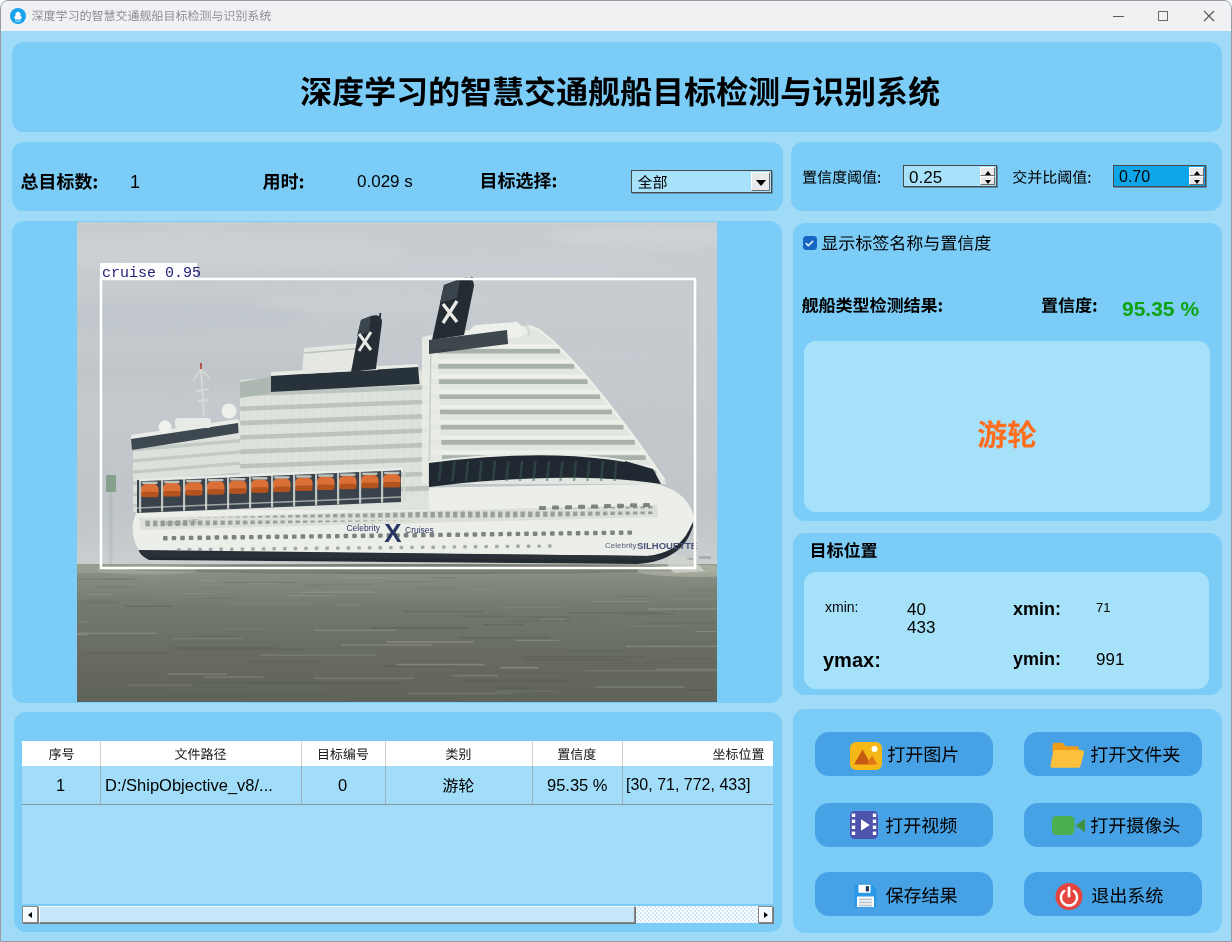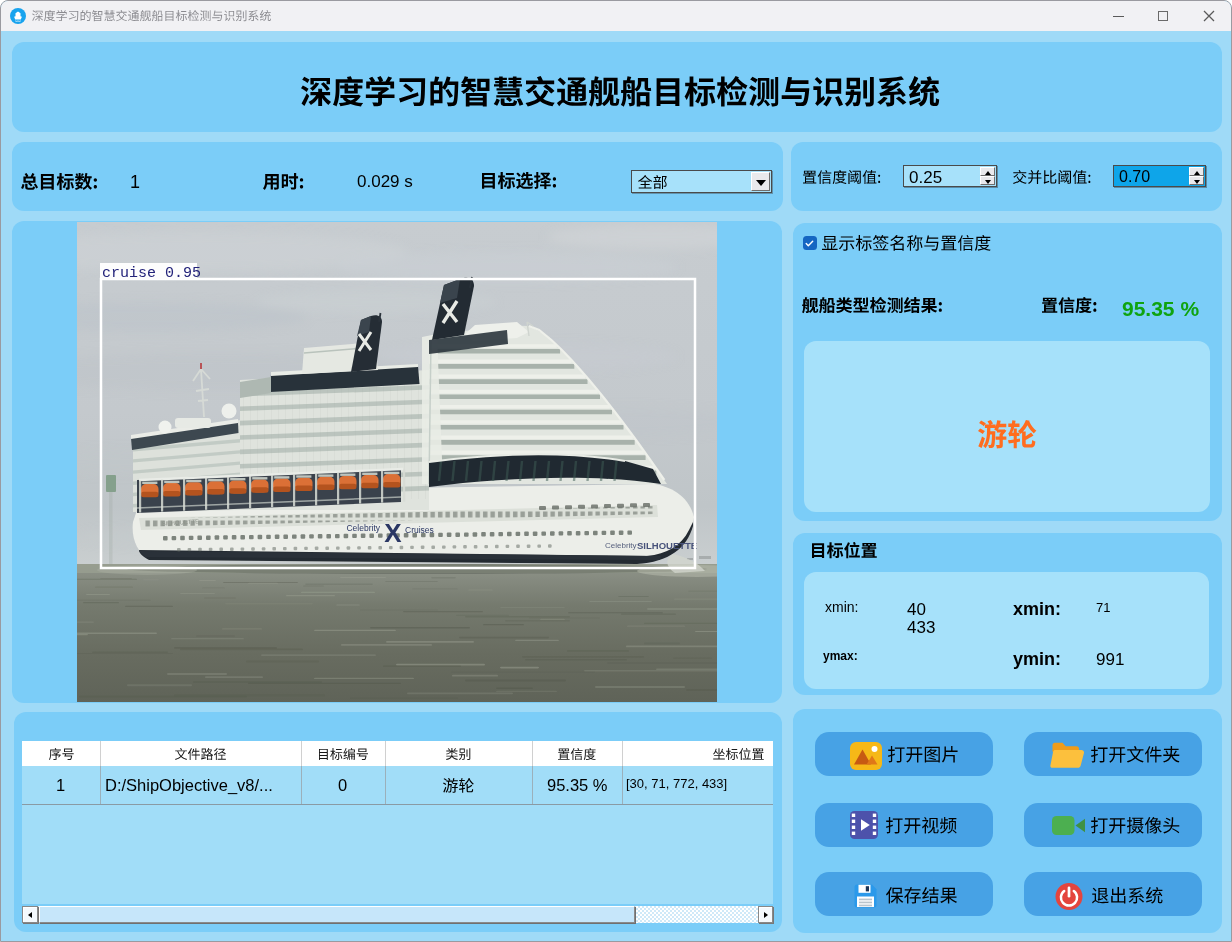--- a/index.html
+++ b/index.html
@@ -105,21 +105,21 @@
       <path fill="#ff6d1f" d="M0.8 -14.6C2.3 -13.7 4.5 -12.5 5.5 -11.7L7.7 -14.6C6.5 -15.3 4.3 -16.5 2.9 -17.2ZM1.1 0.6 4.4 2.3C5.6 -0.6 6.8 -4.2 7.7 -7.4L4.8 -9.2C3.7 -5.7 2.2 -1.8 1.1 0.6ZM10.3 -24.5C10.9 -23.5 11.7 -22.2 12.1 -21.1L7.7 -21.1V-17.8H9.9C9.8 -10.9 9.5 -3.9 5.9 0.3C6.8 0.8 7.8 1.8 8.3 2.6C11.2 -0.8 12.4 -5.8 12.9 -11.2H14.8C14.6 -4.3 14.3 -1.8 13.8 -1.2C13.6 -0.8 13.3 -0.7 13 -0.7C12.5 -0.7 11.8 -0.7 10.9 -0.8C11.4 0.1 11.7 1.4 11.8 2.4C12.9 2.4 14 2.4 14.7 2.3C15.5 2.2 16.1 1.9 16.6 1.1C17.5 -0.1 17.8 -3.6 18.1 -13C18.1 -13.4 18.1 -14.4 18.1 -14.4H13.1L13.2 -17.8H17.8C17.5 -17.2 17.2 -16.7 16.9 -16.3C17.6 -15.9 19 -15.2 19.7 -14.7V-13.2H23.8C23.3 -12.6 22.8 -12.1 22.3 -11.7V-9.1H18.4V-5.9H22.3V-1C22.3 -0.7 22.2 -0.6 21.8 -0.6C21.4 -0.6 20 -0.6 18.8 -0.6C19.2 0.3 19.6 1.7 19.7 2.7C21.8 2.7 23.2 2.6 24.3 2.1C25.4 1.6 25.6 0.7 25.6 -1V-5.9H29.2V-9.1H25.6V-10.8C27 -12.1 28.3 -13.6 29.2 -14.9L27.1 -16.5L26.5 -16.3H20.9C21.2 -17 21.5 -17.7 21.8 -18.5H29.1V-21.9H22.9C23.1 -22.9 23.3 -23.9 23.5 -24.9L20 -25.4C19.7 -23.2 19.2 -21 18.4 -19.1V-21.1H13.6L15.8 -22.1C15.3 -23.1 14.4 -24.6 13.6 -25.7ZM1.9 -22.6C3.4 -21.7 5.5 -20.4 6.5 -19.5L7.7 -21.1L8.7 -22.4C7.6 -23.2 5.4 -24.4 3.9 -25.2ZM53.8 -13.1C52.4 -11.9 50.4 -10.6 48.5 -9.5V-14.2H45.8C47.6 -16.1 49.1 -18.2 50.3 -20.4C52.1 -17.1 54.3 -14.1 56.7 -12.1C57.2 -13 58.4 -14.2 59.2 -14.9C56.5 -16.9 53.7 -20.6 52.1 -24.1L52.5 -24.9L48.7 -25.6C47.4 -22 44.8 -17.7 40.8 -14.5C41.6 -13.9 42.8 -12.6 43.3 -11.8C43.9 -12.3 44.4 -12.8 44.9 -13.3V-2.8C44.9 0.8 45.9 1.8 49.4 1.8C50.2 1.8 53 1.8 53.8 1.8C56.8 1.8 57.8 0.5 58.2 -4.2C57.2 -4.4 55.7 -5 54.9 -5.6C54.8 -2.1 54.6 -1.4 53.5 -1.4C52.8 -1.4 50.5 -1.4 49.9 -1.4C48.7 -1.4 48.5 -1.6 48.5 -2.8V-5.7C51 -6.9 53.9 -8.6 56.3 -10.1ZM32.1 -9.3C32.4 -9.6 33.5 -9.8 34.4 -9.8H36.5V-6.3C34.4 -6 32.4 -5.7 30.8 -5.5L31.6 -2.1L36.5 -3V2.5H39.6V-3.5L42.9 -4.2L42.7 -7.3L39.6 -6.8V-9.8H42.2L42.3 -13H39.6V-17.3H36.5V-13H35C35.7 -14.8 36.4 -16.8 37 -18.8H42.3V-22.2H37.9C38.1 -23.1 38.2 -24 38.4 -24.9L35.1 -25.5C35 -24.4 34.8 -23.3 34.6 -22.2H31.1V-18.8H33.9C33.4 -16.8 32.9 -15.2 32.6 -14.6C32.1 -13.3 31.7 -12.4 31.1 -12.2C31.5 -11.4 32 -9.9 32.1 -9.3Z"></path>
     </svg>
 <svg class="vt" style="left:811px;top:540.9px;" width="65.8" height="17.2" viewBox="2.4 -14.7 65.8 17.2">
       <path fill="#000" d="M4.5 -7.7H12.3V-5.6H4.5ZM4.5 -9.6V-11.5H12.3V-9.6ZM4.5 -3.7H12.3V-1.7H4.5ZM2.4 -13.5V1.3H4.5V0.3H12.3V1.3H14.5V-13.5ZM24.9 -13.4V-11.5H32.4V-13.4ZM30.1 -5.4C30.9 -3.6 31.6 -1.3 31.7 0.1L33.6 -0.6C33.3 -2 32.6 -4.2 31.8 -5.9ZM24.9 -5.9C24.5 -4.1 23.8 -2.2 22.9 -1.1C23.4 -0.9 24.2 -0.3 24.5 -0C25.4 -1.3 26.2 -3.5 26.7 -5.4ZM24.2 -9.3V-7.4H27.5V-0.9C27.5 -0.7 27.4 -0.6 27.2 -0.6C27 -0.6 26.3 -0.6 25.6 -0.7C25.9 -0.1 26.1 0.8 26.2 1.4C27.3 1.4 28.2 1.4 28.8 1.1C29.4 0.7 29.6 0.1 29.6 -0.9V-7.4H33.4V-9.3ZM19.9 -14.5V-11.1H17.6V-9.2H19.6C19.1 -7.3 18.3 -5.1 17.3 -3.8C17.6 -3.3 18.1 -2.4 18.3 -1.9C18.9 -2.7 19.5 -4 19.9 -5.5V1.5H22V-6.5C22.4 -5.8 22.9 -5 23.1 -4.5L24.2 -6.1C23.9 -6.5 22.5 -8.3 22 -8.8V-9.2H24V-11.1H22V-14.5ZM41.2 -8.6C41.6 -6.4 42 -3.4 42.2 -1.6L44.2 -2.2C44 -3.9 43.5 -6.8 43 -9.1ZM43.4 -14.2C43.7 -13.4 44 -12.3 44.2 -11.6H40.2V-9.6H49.7V-11.6H44.4L46.2 -12.1C46 -12.8 45.7 -13.9 45.3 -14.7ZM39.5 -1.1V0.9H50.3V-1.1H47.3C48 -3.2 48.6 -6.2 49 -8.8L46.9 -9.1C46.6 -6.6 46.1 -3.3 45.5 -1.1ZM38.4 -14.4C37.5 -12 36.1 -9.5 34.5 -8C34.9 -7.5 35.4 -6.4 35.6 -5.9C36 -6.3 36.3 -6.7 36.7 -7.2V1.5H38.7V-10.4C39.4 -11.5 39.9 -12.6 40.3 -13.8ZM62.3 -12.5H64.3V-11.5H62.3ZM58.5 -12.5H60.4V-11.5H58.5ZM54.7 -12.5H56.6V-11.5H54.7ZM53.9 -7.3V-0.4H51.9V1.1H67.2V-0.4H65.1V-7.3H60L60.1 -7.9H66.7V-9.4H60.3L60.4 -10.1H66.3V-13.8H52.8V-10.1H58.3L58.3 -9.4H52.1V-7.9H58.1L58 -7.3ZM55.8 -0.4V-1H63.1V-0.4ZM55.8 -4.4H63.1V-3.7H55.8ZM55.8 -5.4V-6H63.1V-5.4ZM55.8 -2.7H63.1V-2.1H55.8Z"></path>
     </svg>
 <div class="abs" style="left:803px;top:571px;width:405px;height:117px;background:#a6e1fa;border-radius:12px"></div>
 <div class="lt" style="left:824px;top:598px;font-size:14px;font-weight:normal">xmin:</div>
 <div class="lt" style="left:906px;top:599px;font-size:17px">40</div>
 <div class="lt" style="left:1012px;top:598px;font-size:18px;font-weight:bold">xmin:</div>
 <div class="lt" style="left:1095px;top:599px;font-size:13px">71</div>
-<div class="lt" style="left:822px;top:648px;font-size:12px;font-weight:bold">ymax:</div>
+<div class="lt" style="left:822px;top:648px;font-size:20px;font-weight:bold">ymax:</div>
 <div class="lt" style="left:906px;top:617px;font-size:17px">433</div>
 <div class="lt" style="left:1012px;top:648px;font-size:18px;font-weight:bold">ymin:</div>
 <div class="lt" style="left:1095px;top:649px;font-size:17px">991</div>
 <div class="btn" style="left:814px;top:731px"></div>
 <div class="abs" style="left:849px;top:740.5px"><svg width="32" height="28" viewBox="0 0 32 28">
         <rect width="32" height="28" rx="6" fill="#f6b817"></rect>
 <circle cx="24.5" cy="7" r="3" fill="#fff"></circle>
 <path d="M4 22.5L12.5 7.5l8.5 15z" fill="#c75a12"></path>
         <path d="M16.5 22.5l5.5-9 5.5 9z" fill="#e07818"></path>
       </svg></div>
@@ -213,21 +213,21 @@
 <svg class="vt" style="left:712.2px;top:746.5px;" width="51.8" height="13.0" viewBox="0.5 -11.0 51.8 13.0">
       <path fill="#1a1a1a" d="M9.5 -10.3C9.1 -8.3 8.3 -6.6 7 -5.5V-10.8H6V-3.8H1.6V-2.9H6V-0.4H0.7V0.5H12.3V-0.4H7V-2.9H11.5V-3.8H7V-5.4C7.2 -5.2 7.5 -4.9 7.6 -4.7C8.3 -5.3 8.9 -6.1 9.4 -7C10.3 -6.2 11.2 -5.2 11.6 -4.5L12.3 -5.2C11.8 -5.9 10.7 -7 9.8 -7.9C10.1 -8.6 10.3 -9.3 10.5 -10.1ZM3.2 -10.3C2.7 -8.1 1.9 -6.3 0.5 -5.1C0.7 -5 1.1 -4.6 1.2 -4.4C2 -5.1 2.7 -6.1 3.2 -7.1C3.8 -6.4 4.6 -5.6 4.9 -5.1L5.6 -5.8C5.2 -6.4 4.3 -7.3 3.5 -8C3.8 -8.7 4 -9.4 4.1 -10.2ZM19.1 -9.9V-9H24.7V-9.9ZM23.1 -4.2C23.7 -2.9 24.3 -1.2 24.5 -0.2L25.4 -0.5C25.2 -1.6 24.6 -3.2 24 -4.5ZM19.4 -4.4C19 -3.1 18.5 -1.7 17.7 -0.7C18 -0.6 18.3 -0.4 18.5 -0.2C19.2 -1.2 19.9 -2.7 20.3 -4.3ZM18.5 -6.8V-5.9H21.3V-0.2C21.3 -0.1 21.2 -0 21 0C20.9 0 20.2 0 19.6 -0C19.7 0.3 19.8 0.7 19.9 1C20.8 1 21.4 1 21.8 0.8C22.1 0.6 22.3 0.3 22.3 -0.2V-5.9H25.4V-6.8ZM15.6 -10.9V-8.2H13.6V-7.3H15.4C15 -5.6 14.1 -3.8 13.3 -2.8C13.5 -2.5 13.8 -2.1 13.9 -1.9C14.5 -2.7 15.1 -4.1 15.6 -5.5V1H16.6V-5.8C17 -5.1 17.6 -4.3 17.8 -3.9L18.4 -4.7C18.1 -5 17 -6.5 16.6 -6.9V-7.3H18.3V-8.2H16.6V-10.9ZM30.8 -8.6V-7.6H37.9V-8.6ZM31.7 -6.6C32 -4.8 32.4 -2.4 32.5 -1L33.5 -1.3C33.4 -2.7 33 -5 32.5 -6.8ZM33.4 -10.8C33.7 -10.1 33.9 -9.3 34 -8.7L35 -9C34.9 -9.5 34.6 -10.4 34.3 -11ZM30.2 -0.4V0.5H38.4V-0.4H35.7C36.2 -2.2 36.7 -4.7 37.1 -6.7L36.1 -6.9C35.8 -5 35.3 -2.2 34.8 -0.4ZM29.7 -10.9C29 -8.9 27.8 -6.9 26.5 -5.7C26.7 -5.5 26.9 -5 27.1 -4.7C27.5 -5.2 27.9 -5.7 28.3 -6.3V1H29.3V-7.8C29.8 -8.7 30.3 -9.6 30.6 -10.6ZM47.5 -9.7H49.7V-8.6H47.5ZM44.4 -9.7H46.6V-8.6H44.4ZM41.5 -9.7H43.5V-8.6H41.5ZM41.5 -5.6V-0.1H39.7V0.7H51.3V-0.1H49.5V-5.6H45.4L45.6 -6.3H51V-7.1H45.8L45.9 -7.8H50.6V-10.4H40.5V-7.8H44.9L44.8 -7.1H39.9V-6.3H44.7L44.5 -5.6ZM42.4 -0.1V-0.9H48.5V-0.1ZM42.4 -3.6H48.5V-2.8H42.4ZM42.4 -4.2V-4.9H48.5V-4.2ZM42.4 -2.2H48.5V-1.5H42.4Z"></path>
     </svg>
 <div class="lt" style="left:55px;top:775px;font-size:16.5px">1</div>
 <div class="lt" style="left:104px;top:775px;font-size:16.5px">D:/ShipObjective_v8/...</div>
 <div class="lt" style="left:337px;top:775px;font-size:16.5px">0</div>
 <svg class="vt" style="left:441.6px;top:776.6px;" width="31.8" height="15.8" viewBox="0.6 -13.5 31.8 15.8">
       <path fill="#000" d="M1.2 -12.4C2.1 -11.9 3.2 -11.2 3.7 -10.7L4.5 -11.6C3.9 -12.1 2.8 -12.8 1.9 -13.2ZM0.6 -8.1C1.5 -7.6 2.7 -7 3.3 -6.5L3.9 -7.5C3.3 -7.9 2.2 -8.5 1.3 -9ZM0.9 0.4 2 1.1C2.6 -0.4 3.3 -2.4 3.9 -4.1L2.9 -4.7C2.3 -2.9 1.5 -0.8 0.9 0.4ZM12 -6.2V-4.6H9.6V-3.5H12V-0.1C12 0.1 12 0.2 11.7 0.2C11.5 0.2 10.8 0.2 10 0.2C10.1 0.5 10.3 1 10.3 1.3C11.4 1.3 12.1 1.3 12.6 1.1C13 0.9 13.2 0.6 13.2 -0.1V-3.5H15.4V-4.6H13.2V-5.8C13.9 -6.4 14.7 -7.2 15.3 -8L14.6 -8.5L14.4 -8.4H10.4C10.7 -8.9 11 -9.5 11.2 -10.2H15.4V-11.3H11.6C11.8 -11.9 11.9 -12.6 12 -13.2L10.9 -13.4C10.6 -11.6 10 -9.7 9.1 -8.6C9.4 -8.4 9.9 -8.1 10.1 -8L10.4 -8.4V-7.4H13.4C13 -6.9 12.5 -6.5 12 -6.2ZM4.1 -10.9V-9.7H5.6C5.5 -5.8 5.3 -1.7 3.2 0.5C3.5 0.7 3.9 1 4.1 1.3C5.7 -0.5 6.3 -3.3 6.6 -6.3H8.2C8 -2 7.9 -0.5 7.6 -0.2C7.5 0 7.4 0.1 7.2 0.1C6.9 0.1 6.4 0 5.7 0C5.9 0.3 6 0.8 6 1.1C6.7 1.1 7.3 1.1 7.7 1.1C8.1 1.1 8.4 0.9 8.6 0.6C9 0 9.1 -1.7 9.3 -6.9C9.3 -7 9.3 -7.4 9.3 -7.4H6.6C6.7 -8.2 6.7 -8.9 6.7 -9.7H9.7V-10.9ZM5.5 -13C6 -12.4 6.6 -11.5 6.9 -10.9L8 -11.4C7.7 -12 7.2 -12.8 6.6 -13.5ZM26.3 -13.5C25.6 -11.6 24.2 -9.2 22 -7.6C22.3 -7.4 22.6 -6.9 22.8 -6.7C24.6 -8.1 25.8 -9.8 26.7 -11.5C27.8 -9.6 29.2 -7.9 30.5 -6.8C30.7 -7.1 31.1 -7.5 31.4 -7.7C29.9 -8.8 28.3 -10.8 27.3 -12.7L27.6 -13.2ZM29.1 -6.8C28.1 -6.1 26.7 -5.1 25.4 -4.4V-7.6H24.2V-0.9C24.2 0.5 24.6 0.8 26.2 0.8C26.5 0.8 28.6 0.8 28.9 0.8C30.3 0.8 30.6 0.2 30.8 -2C30.4 -2 30 -2.3 29.7 -2.4C29.6 -0.6 29.5 -0.2 28.8 -0.2C28.4 -0.2 26.6 -0.2 26.3 -0.2C25.5 -0.2 25.4 -0.3 25.4 -0.9V-3.2C26.8 -3.9 28.6 -4.9 29.9 -5.8ZM17.3 -5.3C17.4 -5.4 17.9 -5.5 18.4 -5.5H19.7V-3.2L16.6 -2.7L16.9 -1.5L19.7 -2V1.2H20.8V-2.3L22.7 -2.7L22.6 -3.7L20.8 -3.4V-5.5H22.4V-6.6H20.8V-9.1H19.7V-6.6H18.3C18.8 -7.7 19.2 -9 19.6 -10.4H22.4V-11.6H19.8C20 -12.1 20.1 -12.7 20.2 -13.2L19.1 -13.4C19 -12.8 18.9 -12.2 18.7 -11.6H16.8V-10.4H18.5C18.1 -9.1 17.8 -8 17.6 -7.6C17.4 -6.9 17.2 -6.4 16.9 -6.3C17 -6 17.2 -5.5 17.3 -5.3Z"></path>
     </svg>
 <div class="lt" style="left:546px;top:775px;font-size:16.5px">95.35 %</div>
-<div class="lt" style="left:625px;top:775px;font-size:13px">[30, 71, 772, 433]</div>
+<div class="lt" style="left:625px;top:775px;font-size:16px">[30, 71, 772, 433]</div>
 <div class="abs" style="left:21px;top:905px;width:751px;height:16.5px;
  background-color:#cfe9f8;background-image:linear-gradient(45deg,#fff 25%,transparent 25%,transparent 75%,#fff 75%),linear-gradient(45deg,#fff 25%,transparent 25%,transparent 75%,#fff 75%);background-size:4px 4px;background-position:0 0,2px 2px;">
  <div class="abs" style="left:0;top:0;width:15.5px;height:16.5px;background:#f4f9fd;border:1px solid #888;box-shadow:inset 1px 1px 0 #fff,1px 1px 0 #777">
   <div class="abs" style="left:5px;top:4.5px;width:0;height:0;border-top:3.5px solid transparent;border-bottom:3.5px solid transparent;border-right:4px solid #000"></div>
       </div>
  <div class="abs" style="right:0;top:0;width:15.5px;height:16.5px;background:#f4f9fd;border:1px solid #888;box-shadow:inset 1px 1px 0 #fff,1px 1px 0 #777">
   <div class="abs" style="left:5.5px;top:4.5px;width:0;height:0;border-top:3.5px solid transparent;border-bottom:3.5px solid transparent;border-left:4px solid #000"></div>
       </div>
  <div class="abs" style="left:17px;top:0;width:596px;height:16.5px;background:#c6e6fa;border:1px solid #8a8a8a;border-top-color:#fff;border-left-color:#fff;box-shadow:1px 1px 0 #707070"></div>
 </div>

